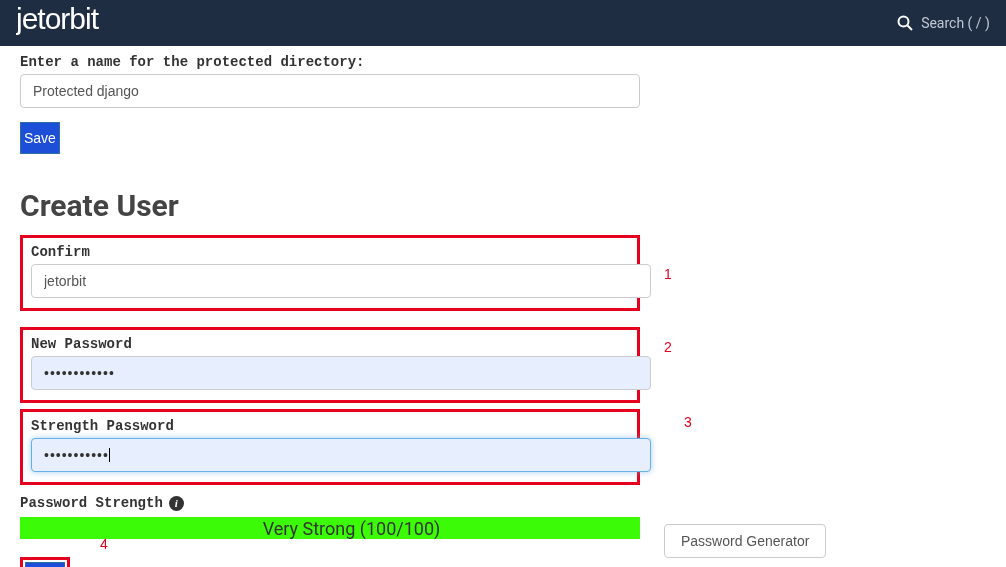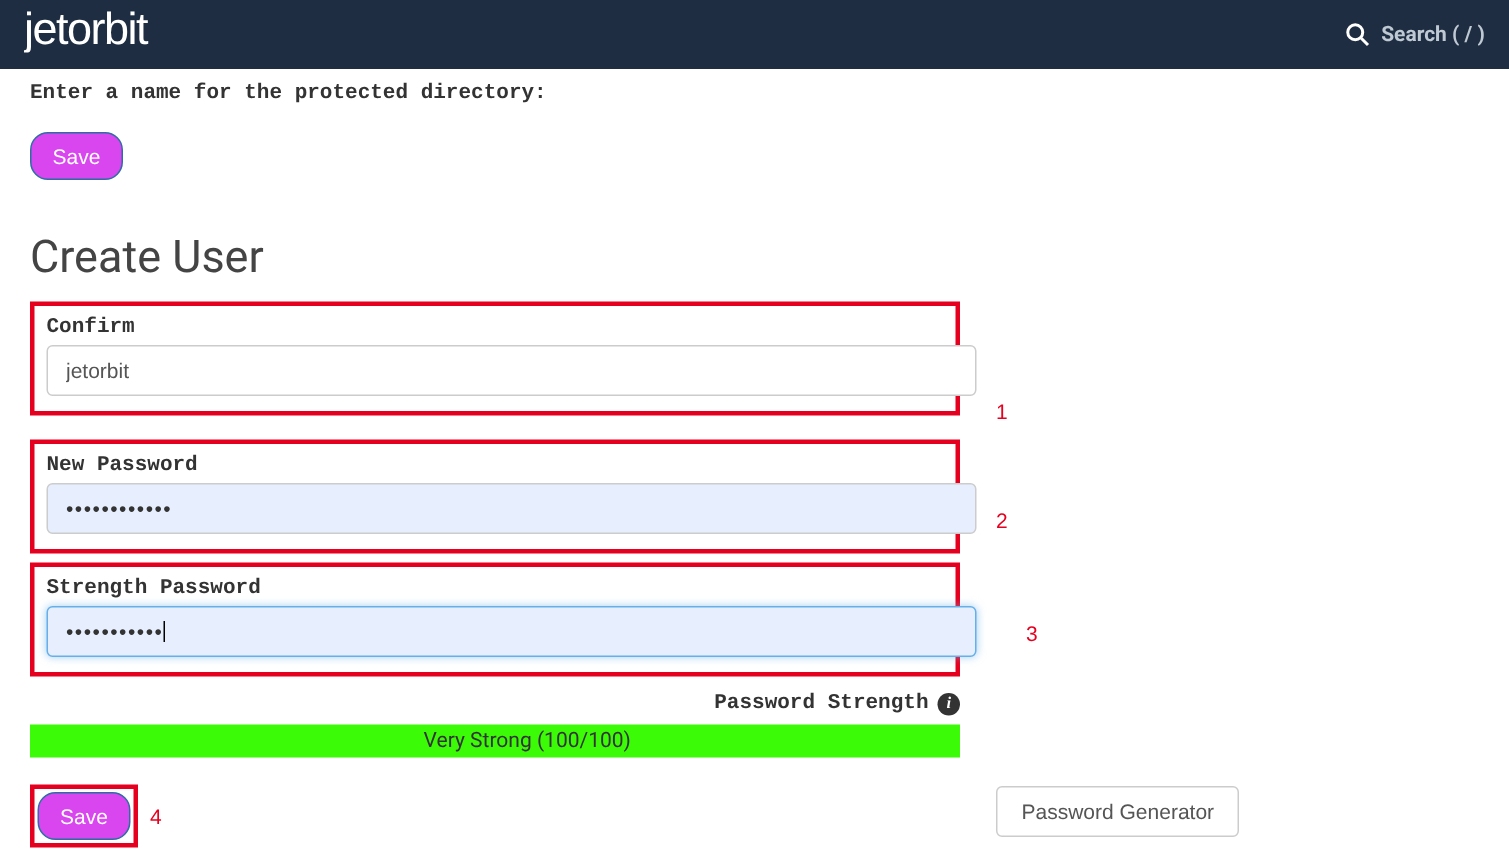--- a/index.html
+++ b/index.html
@@ -1,51 +1,51 @@
 <!DOCTYPE html>
 <html><head>
   <meta charset="utf-8">
   <style>
     * { box-sizing: border-box; margin: 0; padding: 0; }
     body { font-family: -apple-system, BlinkMacSystemFont, "Segoe UI", Roboto, "Helvetica Neue", Arial, sans-serif; background: #fff; color: #333; width: 1006px; height: 567px; overflow: hidden; }
     
     .navbar { background: #1e2d41; height: 46px; display: flex; align-items: center; justify-content: space-between; padding: 0 16px; }
     .logo { color: #fff; font-size: 28px; font-weight: 300; letter-spacing: -1px; font-family: Arial, sans-serif; }
-    .search-area { display: flex; align-items: center; gap: 8px; color: #c5cdd6; font-weight: bold; }
+    .search-area { display: flex; align-items: center; gap: 8px; color: #c5cdd6; }
     .search-icon-svg { width: 16px; height: 16px; fill: #fff; }
     .search-text { font-size: 14px; color: #bfc9d4; }
     
     .content { padding: 8px 20px 0 20px; max-width: 660px; }
     
     .label-text { font-weight: 600; font-size: 14px; color: #333; margin-bottom: 4px; display: block; font-family: Liberation Mono, monospace; }
     
     .text-input { width: 620px; height: 34px; padding: 6px 12px; font-size: 14px; border: 1px solid #ccc; border-radius: 4px; color: #555; background: #fff; }
     .text-input.filled-blue { background: #e7efff; }
     .text-input.focused { border-color: #66afe9; outline: 0; box-shadow: 0 0 6px rgba(102,175,233,.6); }
     
-    .btn-primary { background: #d946ef; border: 1px solid #2e6da4; color: #fff; padding: 7px 14px; font-size: 14px; border-radius: 12px; cursor: pointer; margin-top: 14px; display: inline-block; }
+    .btn-primary { background: #1d4ed8; border: 1px solid #2e6da4; color: #fff; padding: 7px 3px; font-size: 14px; border-radius: 0; cursor: pointer; margin-top: 14px; display: inline-block; }
     .btn-default { background: #fff; border: 1px solid #ccc; color: #555; padding: 8px 16px; font-size: 14px; border-radius: 4px; cursor: pointer; }
     
-    .heading { font-size: 30px; font-weight: 400; color: #444; margin-top: 34px; margin-bottom: 12px; }
+    .heading { font-size: 30px; font-weight: 700; color: #444; margin-top: 34px; margin-bottom: 12px; }
     
     .form-group { margin-bottom: 0; }
     
     .red-box { border: 3px solid #e6001f; padding: 6px 8px 10px 8px; }
     .red-box-1 { margin-top: 4px; }
     .red-box-2 { margin-top: 16px; }
     .red-box-3 { margin-top: 6px; }
     .red-box-save { border: 3px solid #e6001f; padding: 2px; display: inline-block; margin-top: 18px; }
     .red-box-save .btn-primary { margin-top: 0; }
     
     .annotation { position: absolute; color: #e6001f; font-size: 14px; font-family: Arial, sans-serif; }
     
-    .strength-row { display: flex; align-items: center; gap: 6px; margin-top: 10px; justify-content: flex-end; }
+    .strength-row { display: flex; align-items: center; gap: 6px; margin-top: 10px; }
     .info-icon { width: 15px; height: 15px; background: #333; border-radius: 50%; display: inline-flex; align-items: center; justify-content: center; color: #fff; font-size: 11px; font-weight: bold; font-style: italic; font-family: Georgia, serif; }
     
-    .strength-bar { width: 620px; height: 22px; background: #3cfb06; display: flex; align-items: center; justify-content: center; font-size: 14px; color: #333; margin-top: 6px; padding-left: 43px; }
+    .strength-bar { width: 620px; height: 22px; background: #3cfb06; display: flex; align-items: center; justify-content: center; font-size: 18px; color: #333; margin-top: 6px; padding-left: 43px; }
     
     .gen-wrap { position: absolute; left: 664px; top: 478px; }
     
     .pw-dots { font-family: Arial; letter-spacing: 1px; color: #333; padding-left: 12px; display: flex; align-items: center; height: 100%; }
     .cursor-line { border-left: 1px solid #000; height: 14px; display: inline-block; margin-left: 0; }
     
     .content-wrap { position: relative; }
   </style>
 </head>
 <body>
@@ -63,20 +63,21 @@
     </svg>
     <span class="search-text">Search ( / )</span>
   </div>
 </div>
 
 <div class="content-wrap">
 <div class="content">
 
   <div class="form-group">
     <label class="label-text">Enter a name for the protected directory:</label>
+    <input type="text" class="text-input" value="Protected django" style="">
   </div>
   <button class="btn-primary">Save</button>
 
   <h2 class="heading">Create User</h2>
 
   <div class="red-box red-box-1">
     <label class="label-text">Confirm</label>
     <input type="text" class="text-input" value="jetorbit" style="">
   </div>
 

